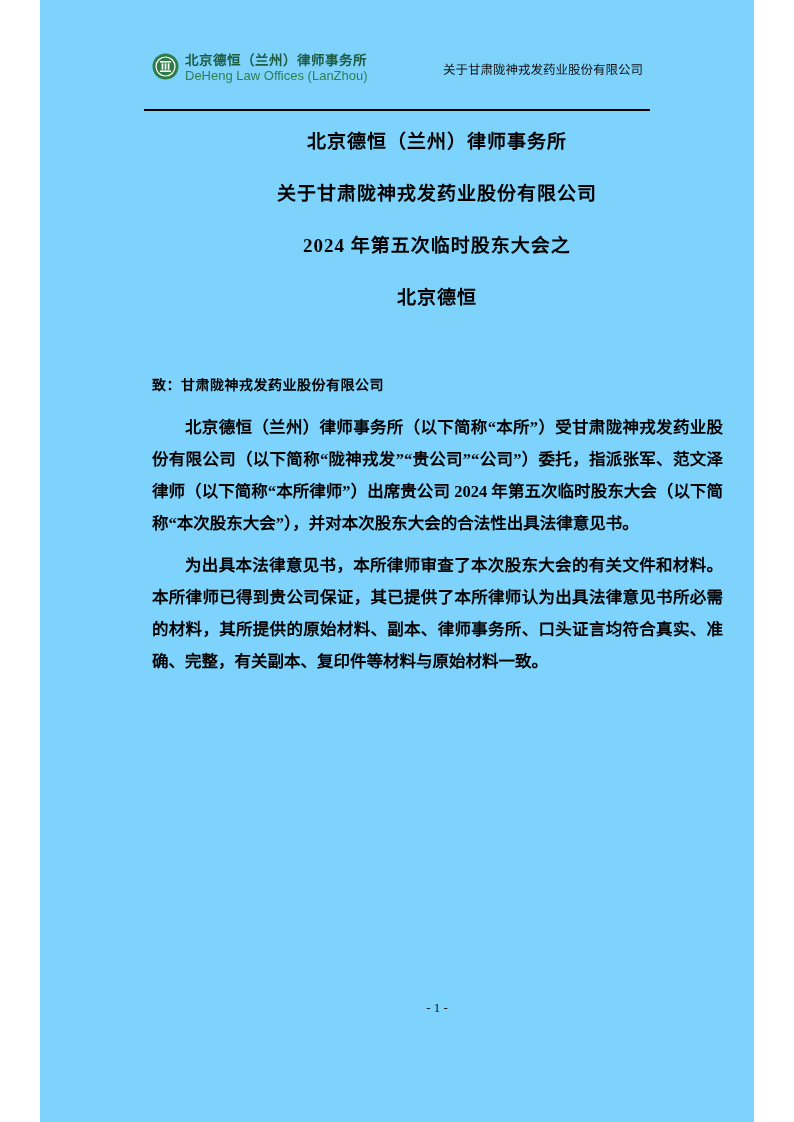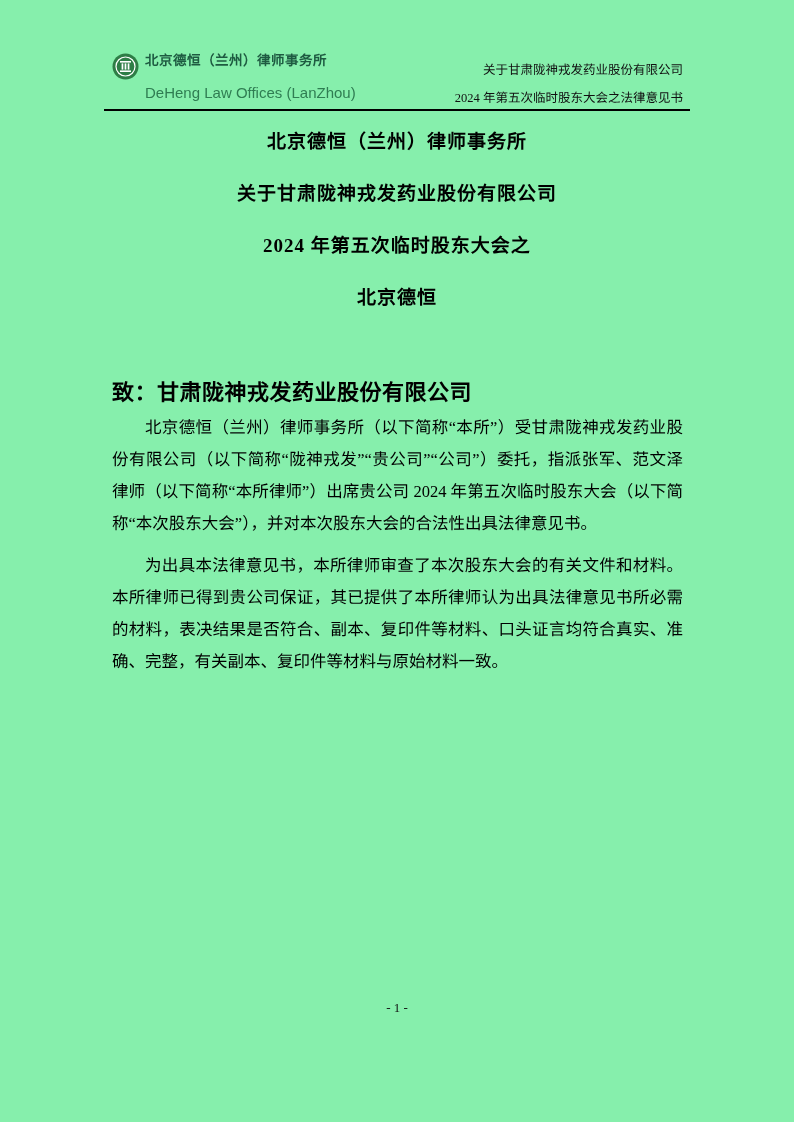--- a/index.html
+++ b/index.html
@@ -1,21 +1,21 @@
 <!DOCTYPE html>
 <html lang="zh-CN"><head>
 <meta charset="utf-8">
 <style>
   html,body{margin:0;padding:0;background:#ffffff;}
   .page{
     position:relative;
-    width:794px;
+    width:714px;
     height:1122px;
     margin:0 auto;
-    background:#86efac;
+    background:#7dd3fc;
     font-family:"Liberation Serif","DejaVu Serif",serif;
     color:#000;
     overflow:hidden;
   }
   
   .header-left{
     position:absolute;
     left:112px;
     top:52px;
     display:flex;
@@ -31,25 +31,24 @@
     margin-left:6px;
   }
   .firm-cn{
     font-size:13.5px;
     font-weight:bold;
     line-height:17px;
     color:#1e5b41;
     letter-spacing:0.5px;
   }
   .firm-en{
-    font-size:15px;
+    font-size:13px;
     line-height:14px;
     color:#2f7d52;
     font-family:"Liberation Sans","DejaVu Sans",sans-serif;
-    margin-top:17px;
   }
   .header-right{
     position:absolute;
     top:56px;
     right:111px;
     text-align:right;
     font-size:12.5px;
     line-height:28px;
     color:#111;
     white-space:nowrap;
@@ -76,37 +75,38 @@
     font-size:19px;
     font-weight:bold;
     letter-spacing:1px;
     white-space:nowrap;
   }
   
   .salutation{
     position:absolute;
     top:374px;
     left:112px;
-    font-size:22px;
+    font-size:14px;
     font-weight:bold;
     letter-spacing:0.5px;
     white-space:nowrap;
   }
   .body-text{
     position:absolute;
     top:412px;
     left:112px;
     width:571px;
     font-size:16.5px;
     line-height:32px;
     text-align:justify;
   }
   .body-text p{
     margin:0 0 10px 0;
     text-indent:2em;
+    font-weight:bold;
   }
   
   .footer{
     position:absolute;
     top:1000px;
     left:0;
     width:794px;
     text-align:center;
     font-size:13px;
     color:#111;
@@ -130,34 +130,33 @@
       </svg>
     </span>
     <div class="firm-names">
       <div class="firm-cn">北京德恒（兰州）律师事务所</div>
       <div class="firm-en">DeHeng Law Offices (LanZhou)</div>
     </div>
   </div>
 
   <div class="header-right">
     <div>关于甘肃陇神戎发药业股份有限公司</div>
-    <div>2024 年第五次临时股东大会之法律意见书</div>
   </div>
 
   <div class="header-rule"></div>
 
   <div class="title-block">
     <div class="title-line">北京德恒（兰州）律师事务所</div>
     <div class="title-line">关于甘肃陇神戎发药业股份有限公司</div>
     <div class="title-line">2024 年第五次临时股东大会之</div>
     <div class="title-line">北京德恒</div>
   </div>
 
   <div class="salutation">致：甘肃陇神戎发药业股份有限公司</div>
 
   <div class="body-text">
     <p>北京德恒（兰州）律师事务所（以下简称“本所”）受甘肃陇神戎发药业股份有限公司（以下简称“陇神戎发”“贵公司”“公司”）委托，指派张军、范文泽律师（以下简称“本所律师”）出席贵公司 2024 年第五次临时股东大会（以下简称“本次股东大会”），并对本次股东大会的合法性出具法律意见书。</p>
-    <p>为出具本法律意见书，本所律师审查了本次股东大会的有关文件和材料。本所律师已得到贵公司保证，其已提供了本所律师认为出具法律意见书所必需的材料，表决结果是否符合、副本、复印件等材料、口头证言均符合真实、准确、完整，有关副本、复印件等材料与原始材料一致。</p>
+    <p>为出具本法律意见书，本所律师审查了本次股东大会的有关文件和材料。本所律师已得到贵公司保证，其已提供了本所律师认为出具法律意见书所必需的材料，其所提供的原始材料、副本、律师事务所、口头证言均符合真实、准确、完整，有关副本、复印件等材料与原始材料一致。</p>
   </div>
 
   <div class="footer">- 1 -</div>
 
 </div>
 
 </body></html>

